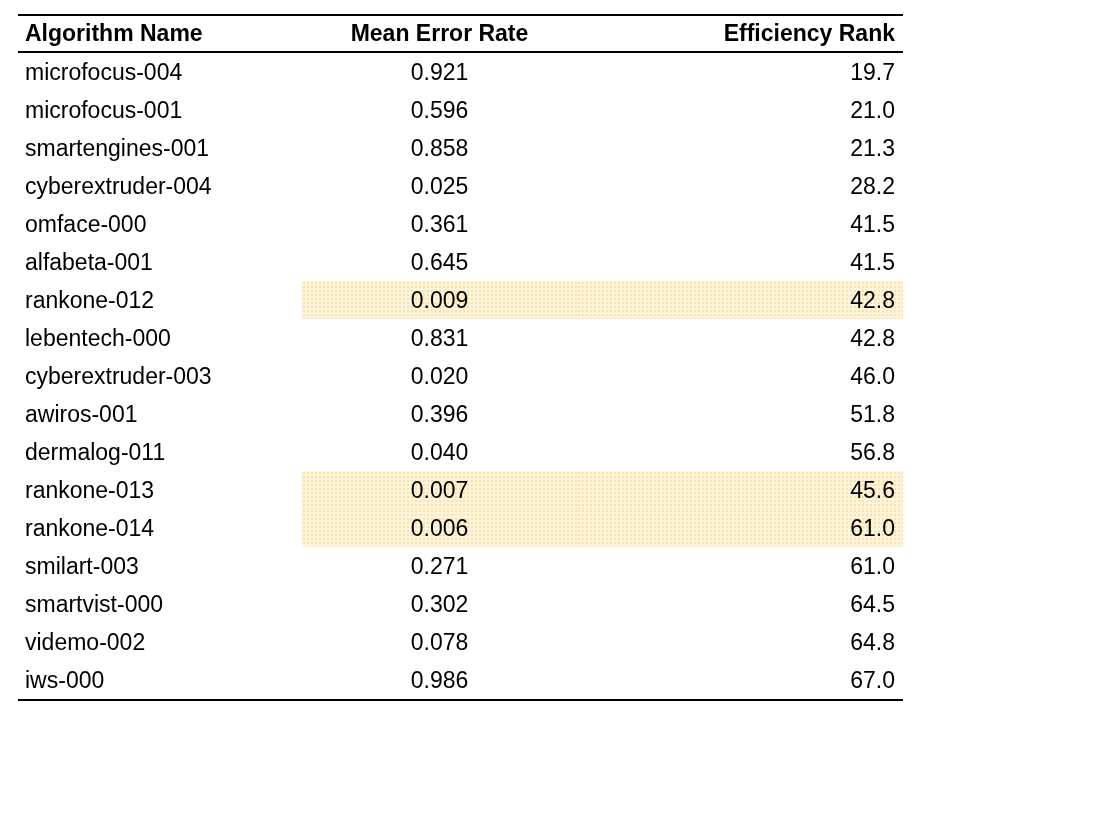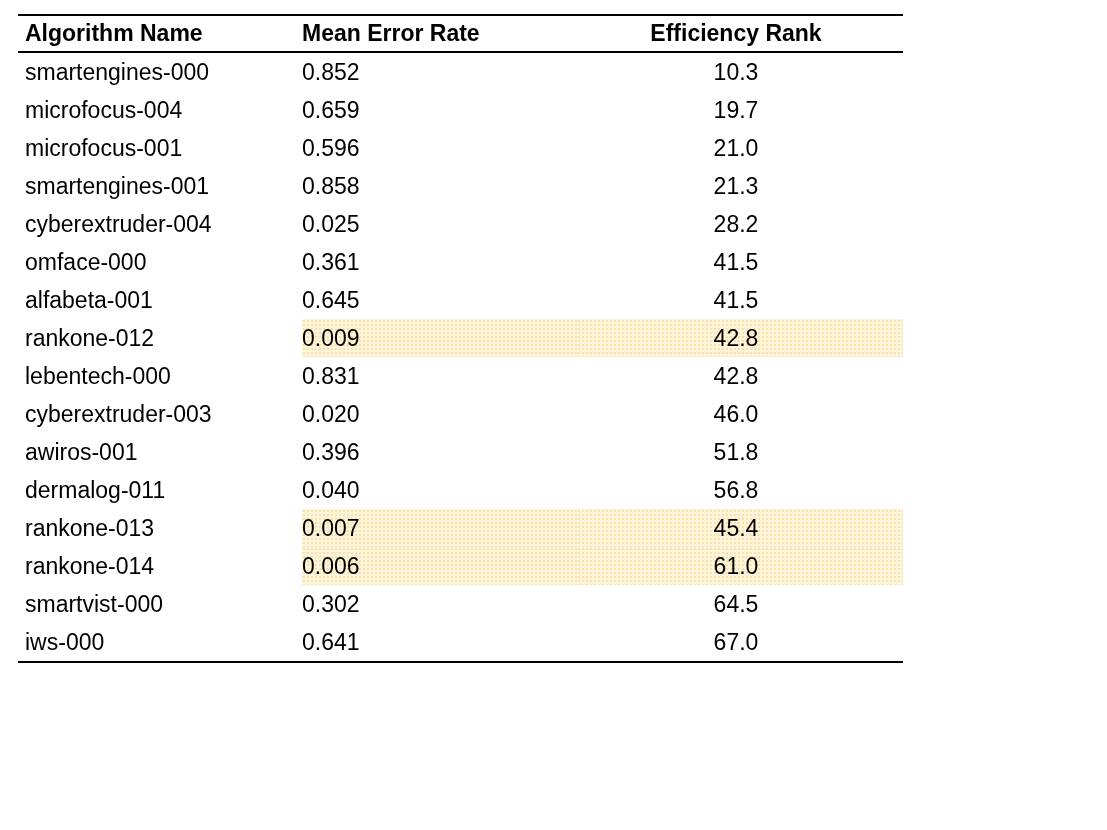--- a/index.html
+++ b/index.html
@@ -43,24 +43,24 @@
     height: 38px;
     padding: 0;
     white-space: nowrap;
     vertical-align: middle;
   }
   th:first-child, td:first-child {
     text-align: left;
     padding-left: 7px;
   }
   th:nth-child(2), td:nth-child(2) {
-    text-align: left;
+    text-align: center;
   }
   th:nth-child(3), td:nth-child(3) {
-    text-align: center;
+    text-align: right;
     padding-right: 8px;
   }
   td.hl {
     background-color: #FDF4D9;
     background-image: radial-gradient(#F5E2AC 1px, rgba(0,0,0,0) 1.2px);
     background-size: 4px 4px;
   }
 </style>
 </head>
 <body>
@@ -74,27 +74,22 @@
     </colgroup>
     <thead>
       <tr>
         <th>Algorithm Name</th>
         <th>Mean Error Rate</th>
         <th>Efficiency Rank</th>
       </tr>
     </thead>
     <tbody>
         <tr>
-          <td>smartengines-000</td>
-          <td>0.852</td>
-          <td>10.3</td>
-        </tr>
-        <tr>
           <td>microfocus-004</td>
-          <td>0.659</td>
+          <td>0.921</td>
           <td>19.7</td>
         </tr>
         <tr>
           <td>microfocus-001</td>
           <td>0.596</td>
           <td>21.0</td>
         </tr>
         <tr>
           <td>smartengines-001</td>
           <td>0.858</td>
@@ -136,32 +131,42 @@
           <td>51.8</td>
         </tr>
         <tr>
           <td>dermalog-011</td>
           <td>0.040</td>
           <td>56.8</td>
         </tr>
         <tr>
           <td>rankone-013</td>
           <td class="hl">0.007</td>
-          <td class="hl">45.4</td>
+          <td class="hl">45.6</td>
         </tr>
         <tr>
           <td>rankone-014</td>
           <td class="hl">0.006</td>
           <td class="hl">61.0</td>
         </tr>
         <tr>
+          <td>smilart-003</td>
+          <td>0.271</td>
+          <td>61.0</td>
+        </tr>
+        <tr>
           <td>smartvist-000</td>
           <td>0.302</td>
           <td>64.5</td>
         </tr>
         <tr>
+          <td>videmo-002</td>
+          <td>0.078</td>
+          <td>64.8</td>
+        </tr>
+        <tr>
           <td>iws-000</td>
-          <td>0.641</td>
+          <td>0.986</td>
           <td>67.0</td>
         </tr>
       </tbody>
   </table>
 </div>
 
 </body></html>

